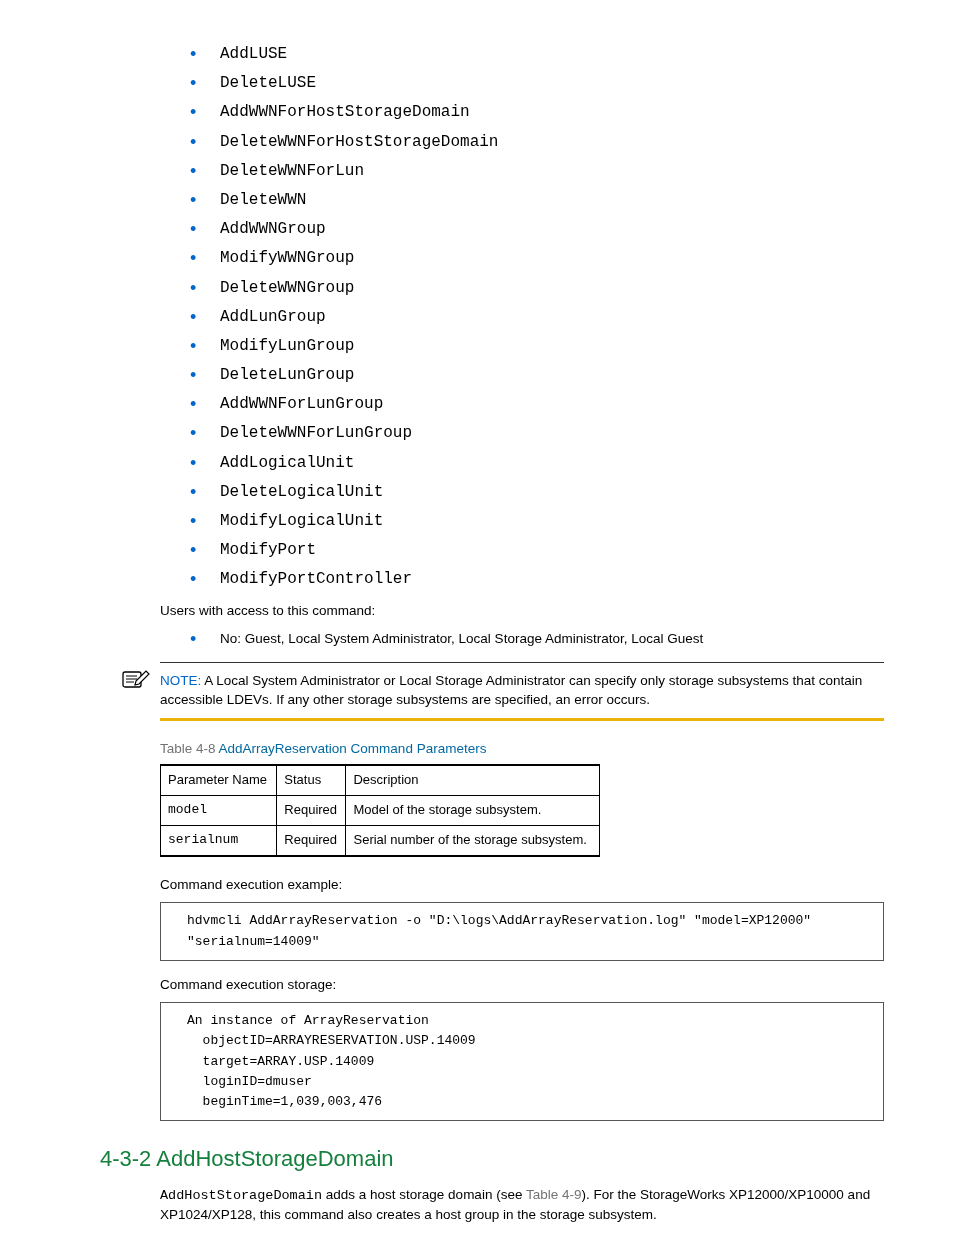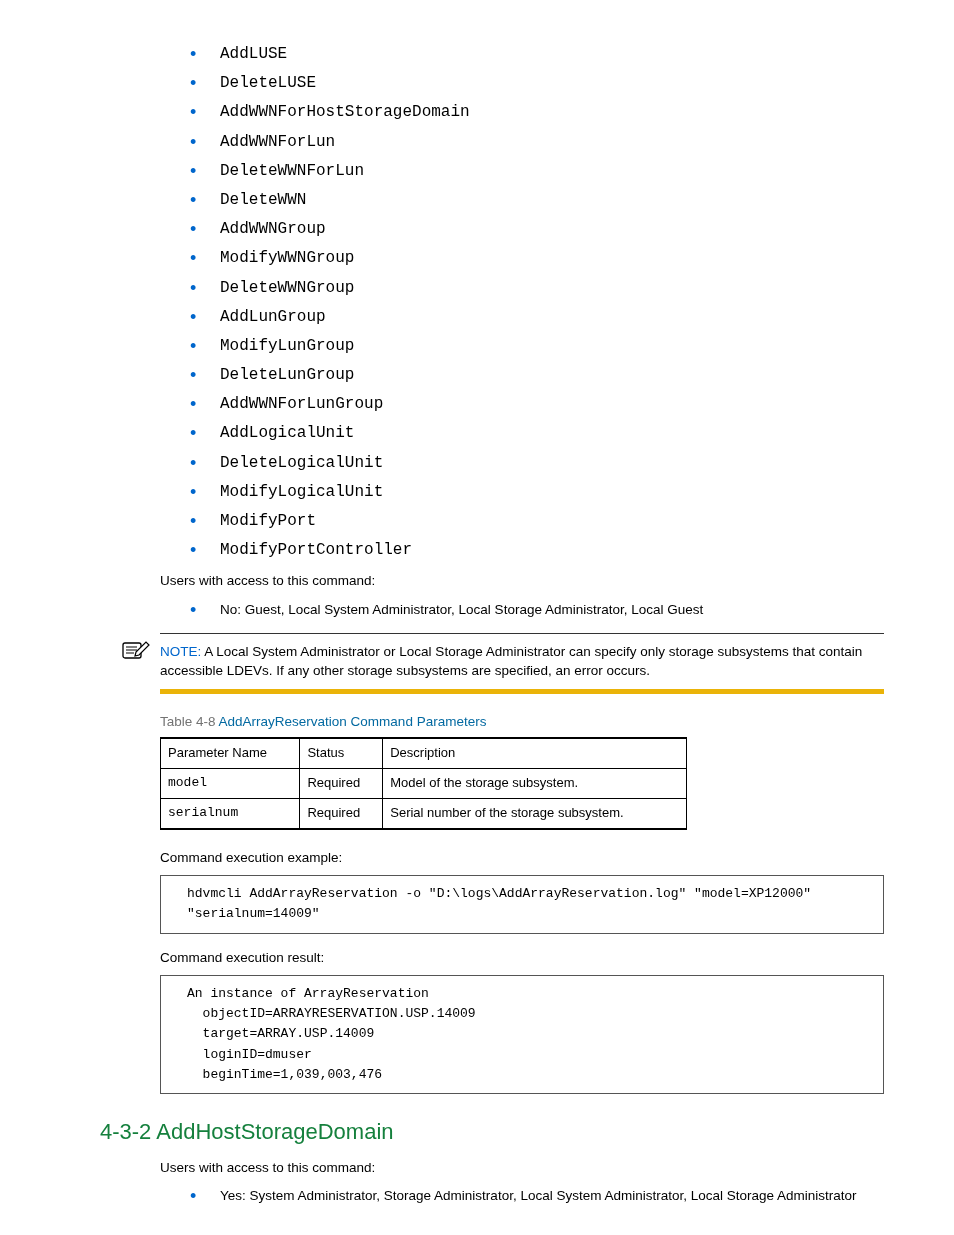--- a/index.html
+++ b/index.html
@@ -46,38 +46,38 @@
     content: "•";
     color: #0066cc;
     font-size: 18px;
     position: absolute;
     left: 30px;
     top: 0px;
   }
   .para { margin: 6px 0; }
   .note-block {
     border-top: 1px solid #333;
-    border-bottom: 5px solid #eab308;
+    border-bottom: 3px solid #eab308;
     padding: 8px 0 8px 0;
     margin: 10px 0 18px 0;
     position: relative;
   }
   .note-icon {
     position: absolute;
     left: -38px;
     top: 4px;
     width: 28px;
     height: 22px;
   }
   .note-label { color: #0066cc; }
   .table-caption { color: #0066cc; margin: 10px 0 6px 0; }
   .table-caption .black { color: #0369a1; }
   table.param-table {
     border-collapse: collapse;
-    width: 527px;
+    width: 440px;
     margin-bottom: 18px;
   }
   table.param-table th, table.param-table td {
     border: 1px solid #000;
     padding: 5px 7px;
     text-align: left;
     vertical-align: top;
     font-weight: normal;
     font-size: 13px;
   }
@@ -104,30 +104,31 @@
 </style>
 </head>
 <body>
 
 <div class="content">
 
   <ul class="code-list" id="cmd-list">
       <li>AddLUSE</li>
       <li>DeleteLUSE</li>
       <li>AddWWNForHostStorageDomain</li>
-      <li>AddWWNForLun</li>
+      <li>DeleteWWNForHostStorageDomain</li>
       <li>DeleteWWNForLun</li>
       <li>DeleteWWN</li>
       <li>AddWWNGroup</li>
       <li>ModifyWWNGroup</li>
       <li>DeleteWWNGroup</li>
       <li>AddLunGroup</li>
       <li>ModifyLunGroup</li>
       <li>DeleteLunGroup</li>
       <li>AddWWNForLunGroup</li>
+      <li>DeleteWWNForLunGroup</li>
       <li>AddLogicalUnit</li>
       <li>DeleteLogicalUnit</li>
       <li>ModifyLogicalUnit</li>
       <li>ModifyPort</li>
       <li>ModifyPortController</li>
     </ul>
 
   <div class="para">Users with access to this command:</div>
 
   <ul class="plain-list" id="access-list">
@@ -167,29 +168,32 @@
           <td class="mono-cell">serialnum</td>
           <td>Required</td>
           <td>Serial number of the storage subsystem.</td>
         </tr>
       </tbody>
   </table>
 
   <div class="para">Command execution example:</div>
   <div class="code-block">hdvmcli AddArrayReservation -o "D:\logs\AddArrayReservation.log" "model=XP12000" "serialnum=14009"</div>
 
-  <div class="para">Command execution result:</div>
+  <div class="para">Command execution storage:</div>
   <div class="code-block">An instance of ArrayReservation
   objectID=ARRAYRESERVATION.USP.14009
   target=ARRAY.USP.14009
   loginID=dmuser
   beginTime=1,039,003,476</div>
 
   <h2 class="section-heading">4-3-2 AddHostStorageDomain</h2>
 
+  <div class="para">
+    <span class="mono-inline">AddHostStorageDomain</span><span> adds a host storage domain (see </span><span class="link">Table 4-9</span><span>). For the StorageWorks XP12000/XP10000 and XP1024/XP128, this command also creates a host group in the storage subsystem.</span>
+  </div>
 
   <div class="para">Users with access to this command:</div>
 
   <ul class="plain-list" id="section-access-list">
       <li>Yes: System Administrator, Storage Administrator, Local System Administrator, Local Storage Administrator</li>
     </ul>
 
 </div>
 
 </body></html>

